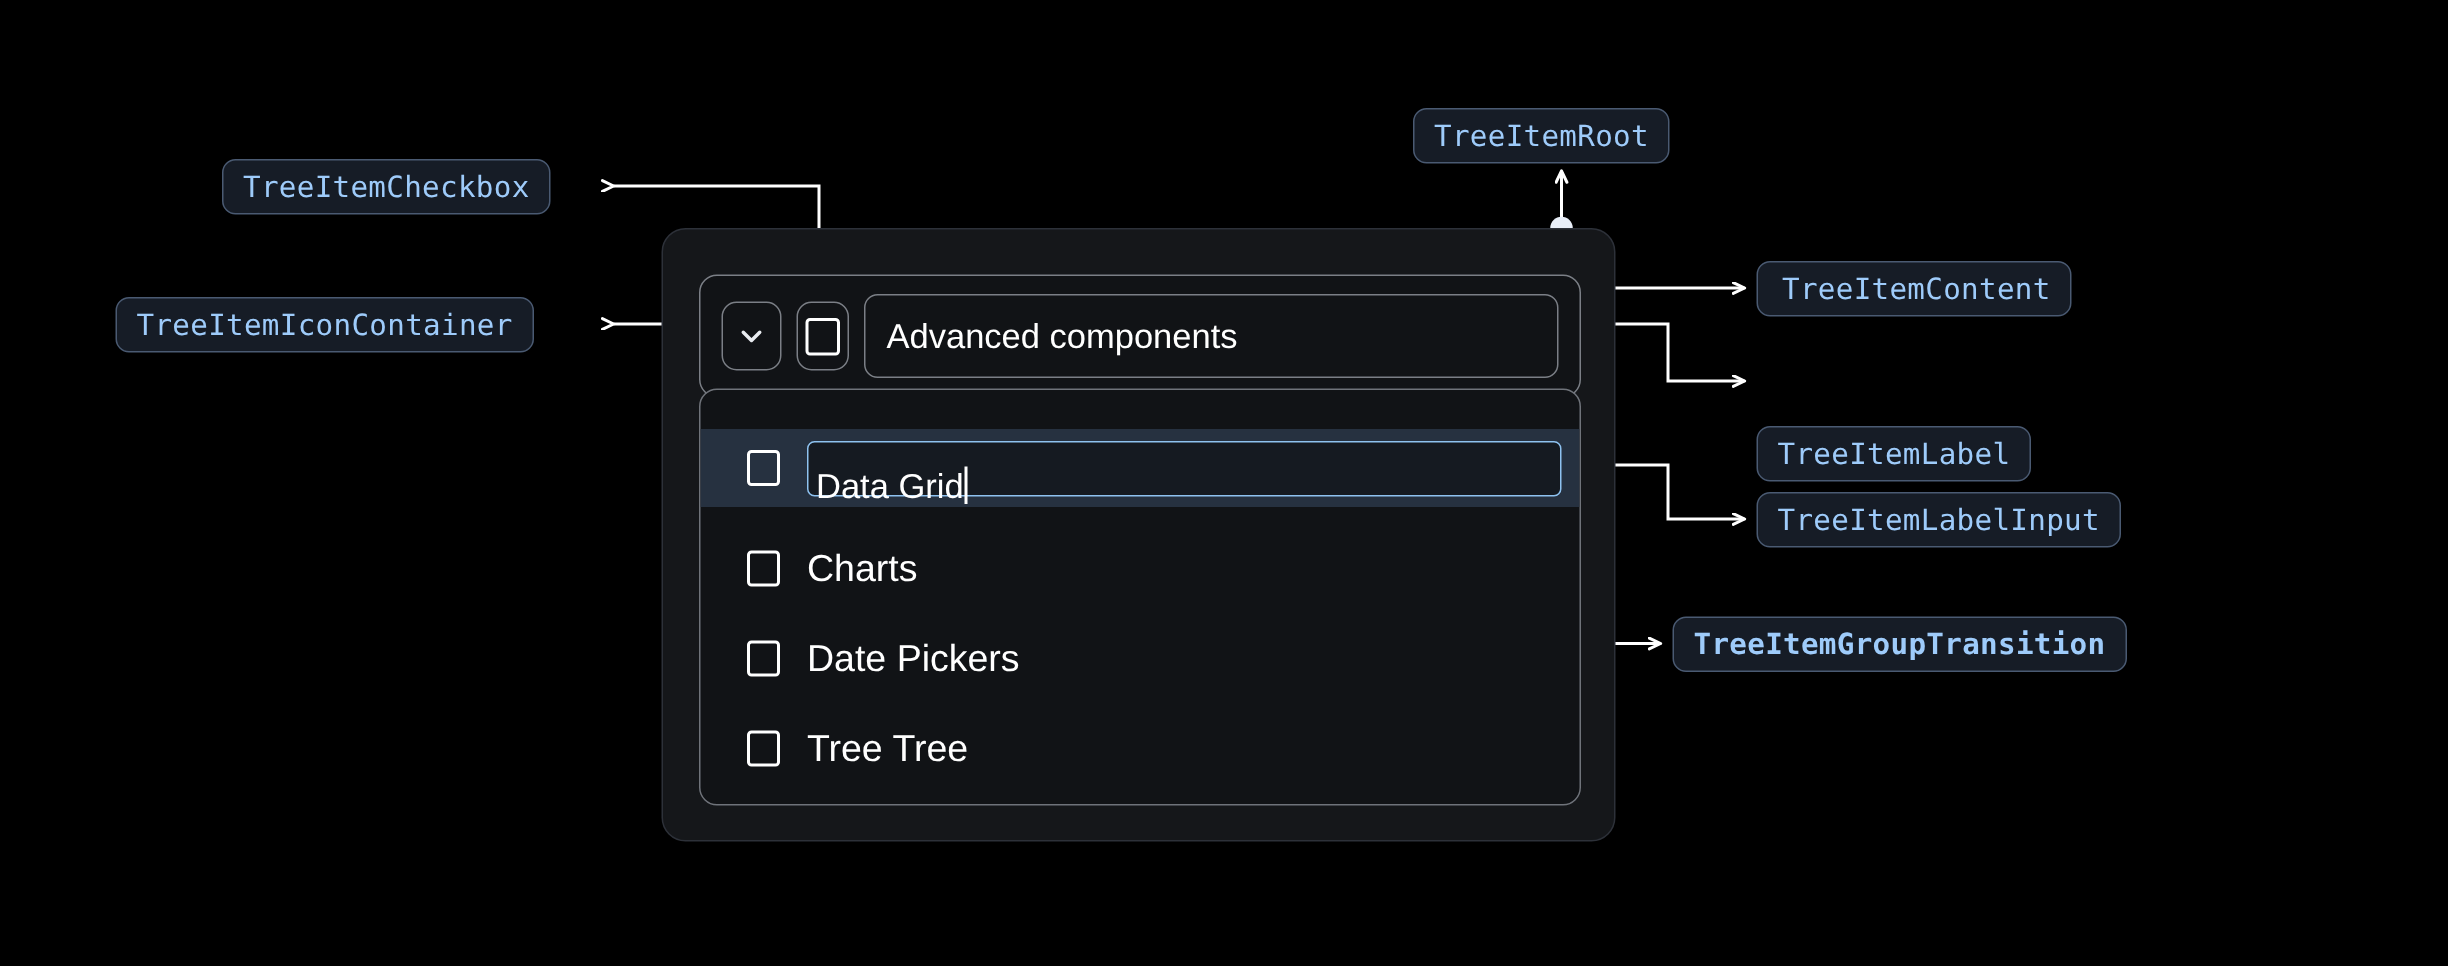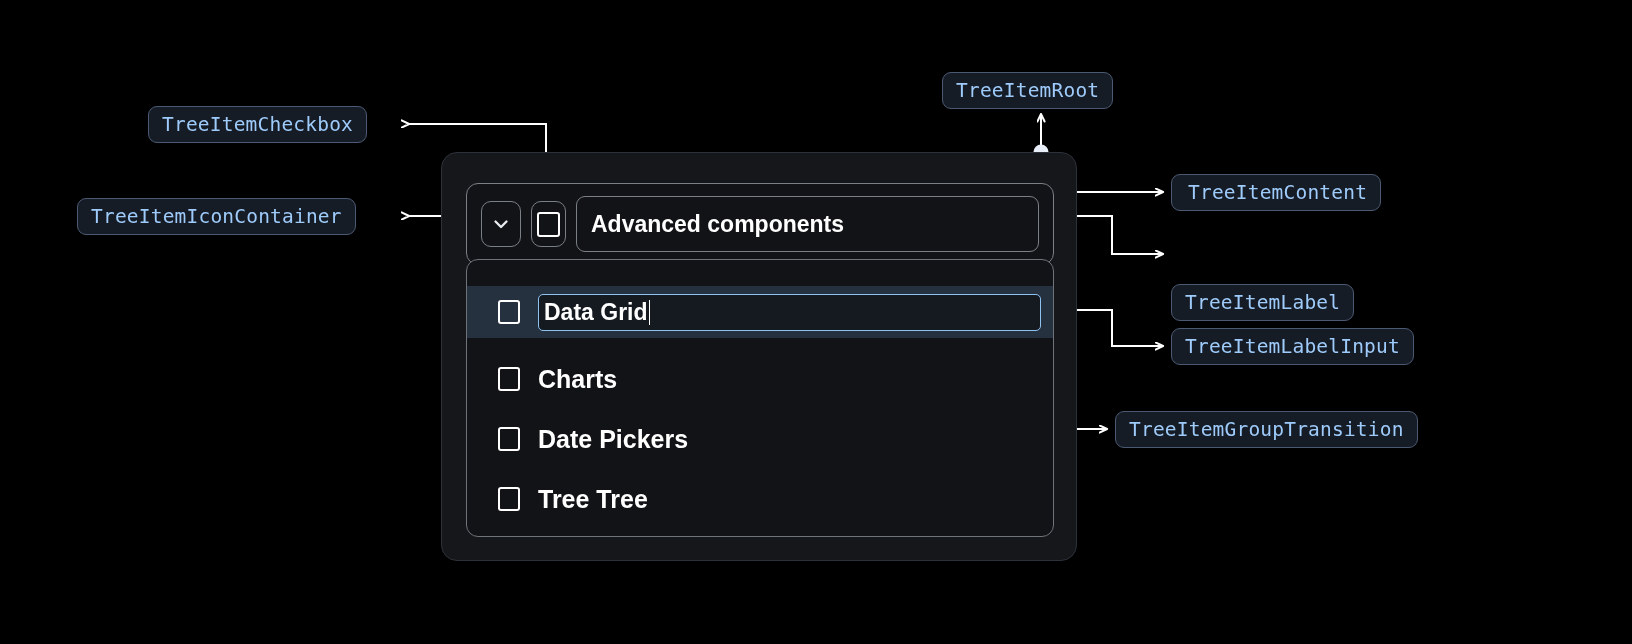--- a/index.html
+++ b/index.html
@@ -54,21 +54,20 @@
   #tree-root {
     position: absolute;
     left: 441px;
     top: 152px;
     width: 636px;
     height: 409px;
     box-sizing: border-box;
     border: 1.5px solid #2d3139;
     border-radius: 16px;
     background: #15171a;
-    font-weight: bold;
   }
   #tree-item-content {
     position: absolute;
     left: 24px;
     top: 30px;
     width: 588px;
     height: 82px;
     box-sizing: border-box;
     display: flex;
     align-items: center;
@@ -163,22 +162,22 @@
     color: #ffffff;
     font-size: 25px;
     white-space: nowrap;
   }
   #label-input {
     flex: 1 1 auto;
     margin-right: 12px;
     height: 37px;
     box-sizing: border-box;
     display: flex;
-    align-items: center;
-    padding: 6px 5px;
+    align-items: flex-start;
+    padding: 16px 5px;
     border: 1.5px solid #8ec2f0;
     border-radius: 5px;
     background: #151a21;
     color: #ffffff;
     font-size: 23px;
     position: relative;
   }
   #label-input .caret {
     display: inline-block;
     width: 1.6px;
@@ -235,21 +234,21 @@
   <div class="badge" style="left:77px;   top:198px;">TreeItemIconContainer</div>
 
   <div class="badge" style="left:942px;  top:72px;">TreeItemRoot</div>
 
   <div class="badge" style="left:1171px; top:174px;padding-left:16px;">TreeItemContent</div>
 
   <div class="badge" style="left:1171px; top:236px;margin-top:48px;">TreeItemLabel</div>
 
   <div class="badge" style="left:1171px; top:328px;">TreeItemLabelInput</div>
 
-  <div class="badge" style="left:1115px; top:411px;">TreeItemGroupTransition</div>
+  <div class="badge" style="left:1115px; top:411px;font-weight:bold;">TreeItemGroupTransition</div>
 
   <div id="tree-root">
 
     <div id="tree-item-content">
 
       <div class="icon-container">
         <svg width="24" height="24" viewBox="0 0 24 24">
           <path d="M6.5,9.5 L12,15 L17.5,9.5" fill="none" stroke="#e9ecf0" stroke-width="2.3" stroke-linecap="round" stroke-linejoin="round"></path>
         </svg>
       </div>

